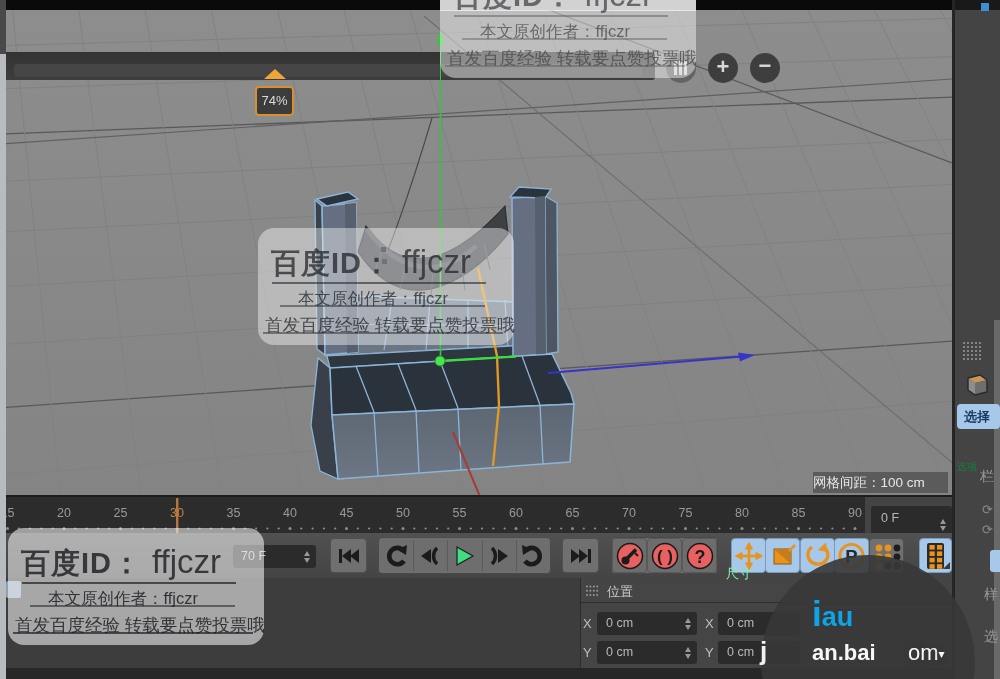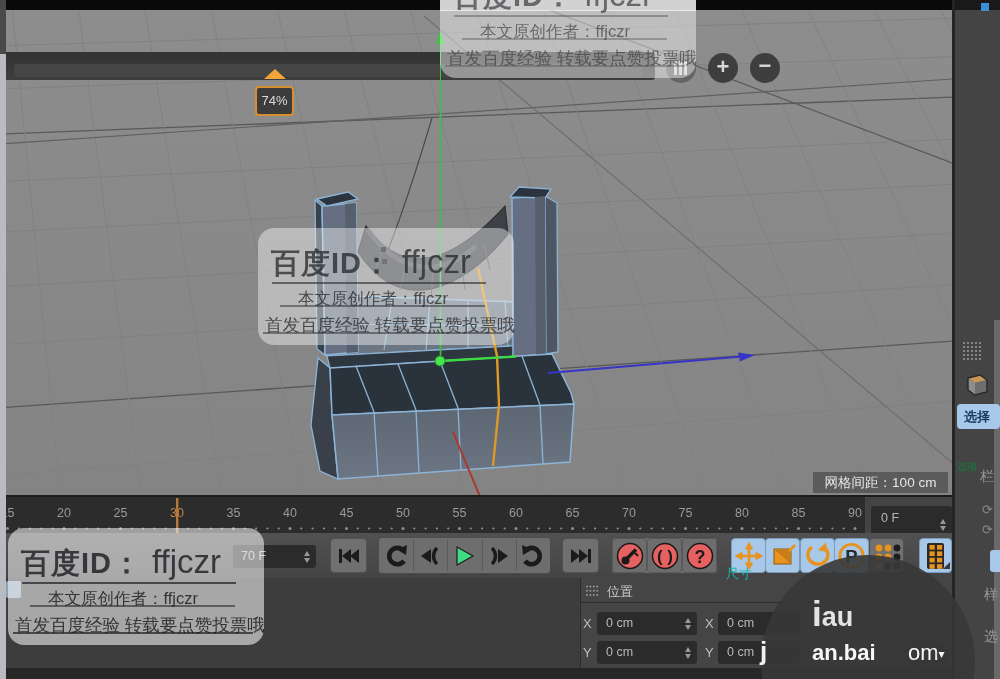--- a/index.html
+++ b/index.html
@@ -115,21 +115,21 @@
 <div class="abs" style="left:264px;top:69px;width:0;height:0;border-left:11px solid transparent;border-right:11px solid transparent;border-bottom:10px solid #f0a638"></div>
 <div class="abs" style="left:255px;top:86px;width:39px;height:30px;background:#3d3d3d;border:2px solid #d89030;border-radius:4px;color:#dcdcdc;font-size:13px;text-align:center;line-height:26px">74%</div>
 
 <div class="abs" style="left:666px;top:53px;width:30px;height:30px;border-radius:50%;background:rgba(70,70,70,0.55)"></div>
 <div class="abs" style="left:674px;top:61px;width:3px;height:14px;background:#cfcfcf"></div>
 <div class="abs" style="left:679px;top:61px;width:3px;height:14px;background:#cfcfcf"></div>
 <div class="abs" style="left:684px;top:61px;width:3px;height:14px;background:#cfcfcf"></div>
 <div class="abs" style="left:708px;top:53px;width:30px;height:30px;border-radius:50%;background:#3f3f3f;color:#d8d8d8;font-size:22px;font-weight:bold;text-align:center;line-height:28px">+</div>
 <div class="abs" style="left:750px;top:53px;width:30px;height:30px;border-radius:50%;background:#3f3f3f;color:#d8d8d8;font-size:22px;font-weight:bold;text-align:center;line-height:26px">−</div>
 
-<div class="abs" style="left:813px;top:472px;width:135px;height:21px;background:rgba(85,85,85,0.85);color:#e8e8e8;font-size:13.5px;text-align:center;line-height:21px">网格间距：100 cm</div>
+<div class="abs" style="left:813px;top:472px;width:135px;height:21px;background:rgba(85,85,85,0.85);color:#e8e8e8;font-size:13.5px;text-align:left;line-height:21px">网格间距：100 cm</div>
 
 <div class="abs" style="left:0;top:495px;width:952px;height:38px;background:#454545;border-top:2px solid #1d1d1d"></div>
 <div class="abs" style="left:0;top:495px;width:865px;height:38px;background:#2d2d2d;border-top:2px solid #1d1d1d">
 <svg width="870" height="38" xmlns="http://www.w3.org/2000/svg" style="position:absolute;left:0;top:0">
 <rect x="176.0" y="1" width="2.4" height="37" fill="#b87838"></rect>
 <text x="7.5" y="20" text-anchor="middle" font-size="12.5" fill="#9a9a9a">15</text>
 <text x="64.0" y="20" text-anchor="middle" font-size="12.5" fill="#9a9a9a">20</text>
 <text x="120.5" y="20" text-anchor="middle" font-size="12.5" fill="#9a9a9a">25</text>
 <text x="177.0" y="20" text-anchor="middle" font-size="12.5" fill="#c08448">30</text>
 <text x="233.5" y="20" text-anchor="middle" font-size="12.5" fill="#9a9a9a">35</text>
@@ -365,21 +365,21 @@
         <circle cx="2.0" cy="6.7" r="1" fill="#9a9a9a"></circle>
         <circle cx="5.4" cy="6.7" r="1" fill="#9a9a9a"></circle>
         <circle cx="8.8" cy="6.7" r="1" fill="#9a9a9a"></circle>
         <circle cx="12.2" cy="6.7" r="1" fill="#9a9a9a"></circle>
         <circle cx="2.0" cy="10.9" r="1" fill="#9a9a9a"></circle>
         <circle cx="5.4" cy="10.9" r="1" fill="#9a9a9a"></circle>
         <circle cx="8.8" cy="10.9" r="1" fill="#9a9a9a"></circle>
         <circle cx="12.2" cy="10.9" r="1" fill="#9a9a9a"></circle>
       </svg></div>
 <div class="abs" style="left:607px;top:583px;color:#cccccc;font-size:13px">位置</div>
-<div class="abs" style="left:726px;top:565px;color:#14b8a6;font-size:13px">尺寸</div>
+<div class="abs" style="left:726px;top:565px;color:#86efac;font-size:13px">尺寸</div>
 <div class="abs" style="left:580px;top:602px;width:385px;height:1px;background:#2e2e2e"></div>
 <div class="abs" style="left:583px;top:616px;color:#c0c0c0;font-size:13px">X</div>
 <div class="abs fld" style="left:597px;top:612px;width:100px;height:23px;line-height:23px"><span style="margin-left:9px">0 cm</span><span class="spin"></span></div>
 <div class="abs" style="left:705px;top:616px;color:#c0c0c0;font-size:13px">X</div>
 <div class="abs fld" style="left:718px;top:612px;width:82px;height:23px;line-height:23px"><span style="margin-left:9px">0 cm</span></div>
 <div class="abs" style="left:583px;top:645px;color:#c0c0c0;font-size:13px">Y</div>
 <div class="abs fld" style="left:597px;top:641px;width:100px;height:23px;line-height:23px"><span style="margin-left:9px">0 cm</span><span class="spin"></span></div>
 <div class="abs" style="left:705px;top:645px;color:#c0c0c0;font-size:13px">Y</div>
 <div class="abs fld" style="left:718px;top:641px;width:82px;height:23px;line-height:23px"><span style="margin-left:9px">0 cm</span></div>
 <div class="abs" style="left:0;top:668px;width:1000px;height:11px;background:#282828"></div>
@@ -454,16 +454,16 @@
   <div class="s1" style="color:rgba(25,28,32,0.8)"><span class="big">百度ID：</span><span class="serif" style="font-size:33px;margin-left:10px">ffjczr</span></div>
   <div class="u" style="left:14px;top:54px;width:214px;background:rgba(30,32,36,0.7)"></div>
   <div class="s2 serif" style="color:rgba(28,31,35,0.85)">本文原创作者：ffjczr</div>
   <div class="u" style="left:22px;top:77px;width:205px;background:rgba(30,32,36,0.55)"></div>
   <div class="s3 serif" style="color:rgba(28,31,35,0.85)">首发百度经验&nbsp;转载要点赞投票哦</div>
   <div class="u" style="left:5px;top:104px;width:240px;background:rgba(30,32,36,0.7)"></div>
 </div>
 
 <div class="abs" style="left:761px;top:555px;width:214px;height:214px;border-radius:50%;background:rgba(56,56,56,0.9)"></div>
 <div class="abs" style="left:760px;top:636px;color:#f2f2f2;font-size:26px;font-weight:bold">j</div>
-<div class="abs" style="left:812px;top:594px;color:#e5e5e5;font-size:35px;font-weight:bold">i<span style="font-size:27px">au</span></div>
+<div class="abs" style="left:812px;top:594px;color:#0ea5e9;font-size:35px;font-weight:bold">i<span style="font-size:27px">au</span></div>
 <div class="abs" style="left:812px;top:640px;color:#f8f8f8;font-size:22px;font-weight:bold">an.bai</div>
 <div class="abs" style="left:908px;top:640px;color:#f8f8f8;font-size:22px;font-weight:normal;text-shadow:0 0 4px #3a3a3a,0 0 7px #3a3a3a">om<span style="font-size:12px;vertical-align:2px">▾</span></div>
 </div>
 
 </body></html>

